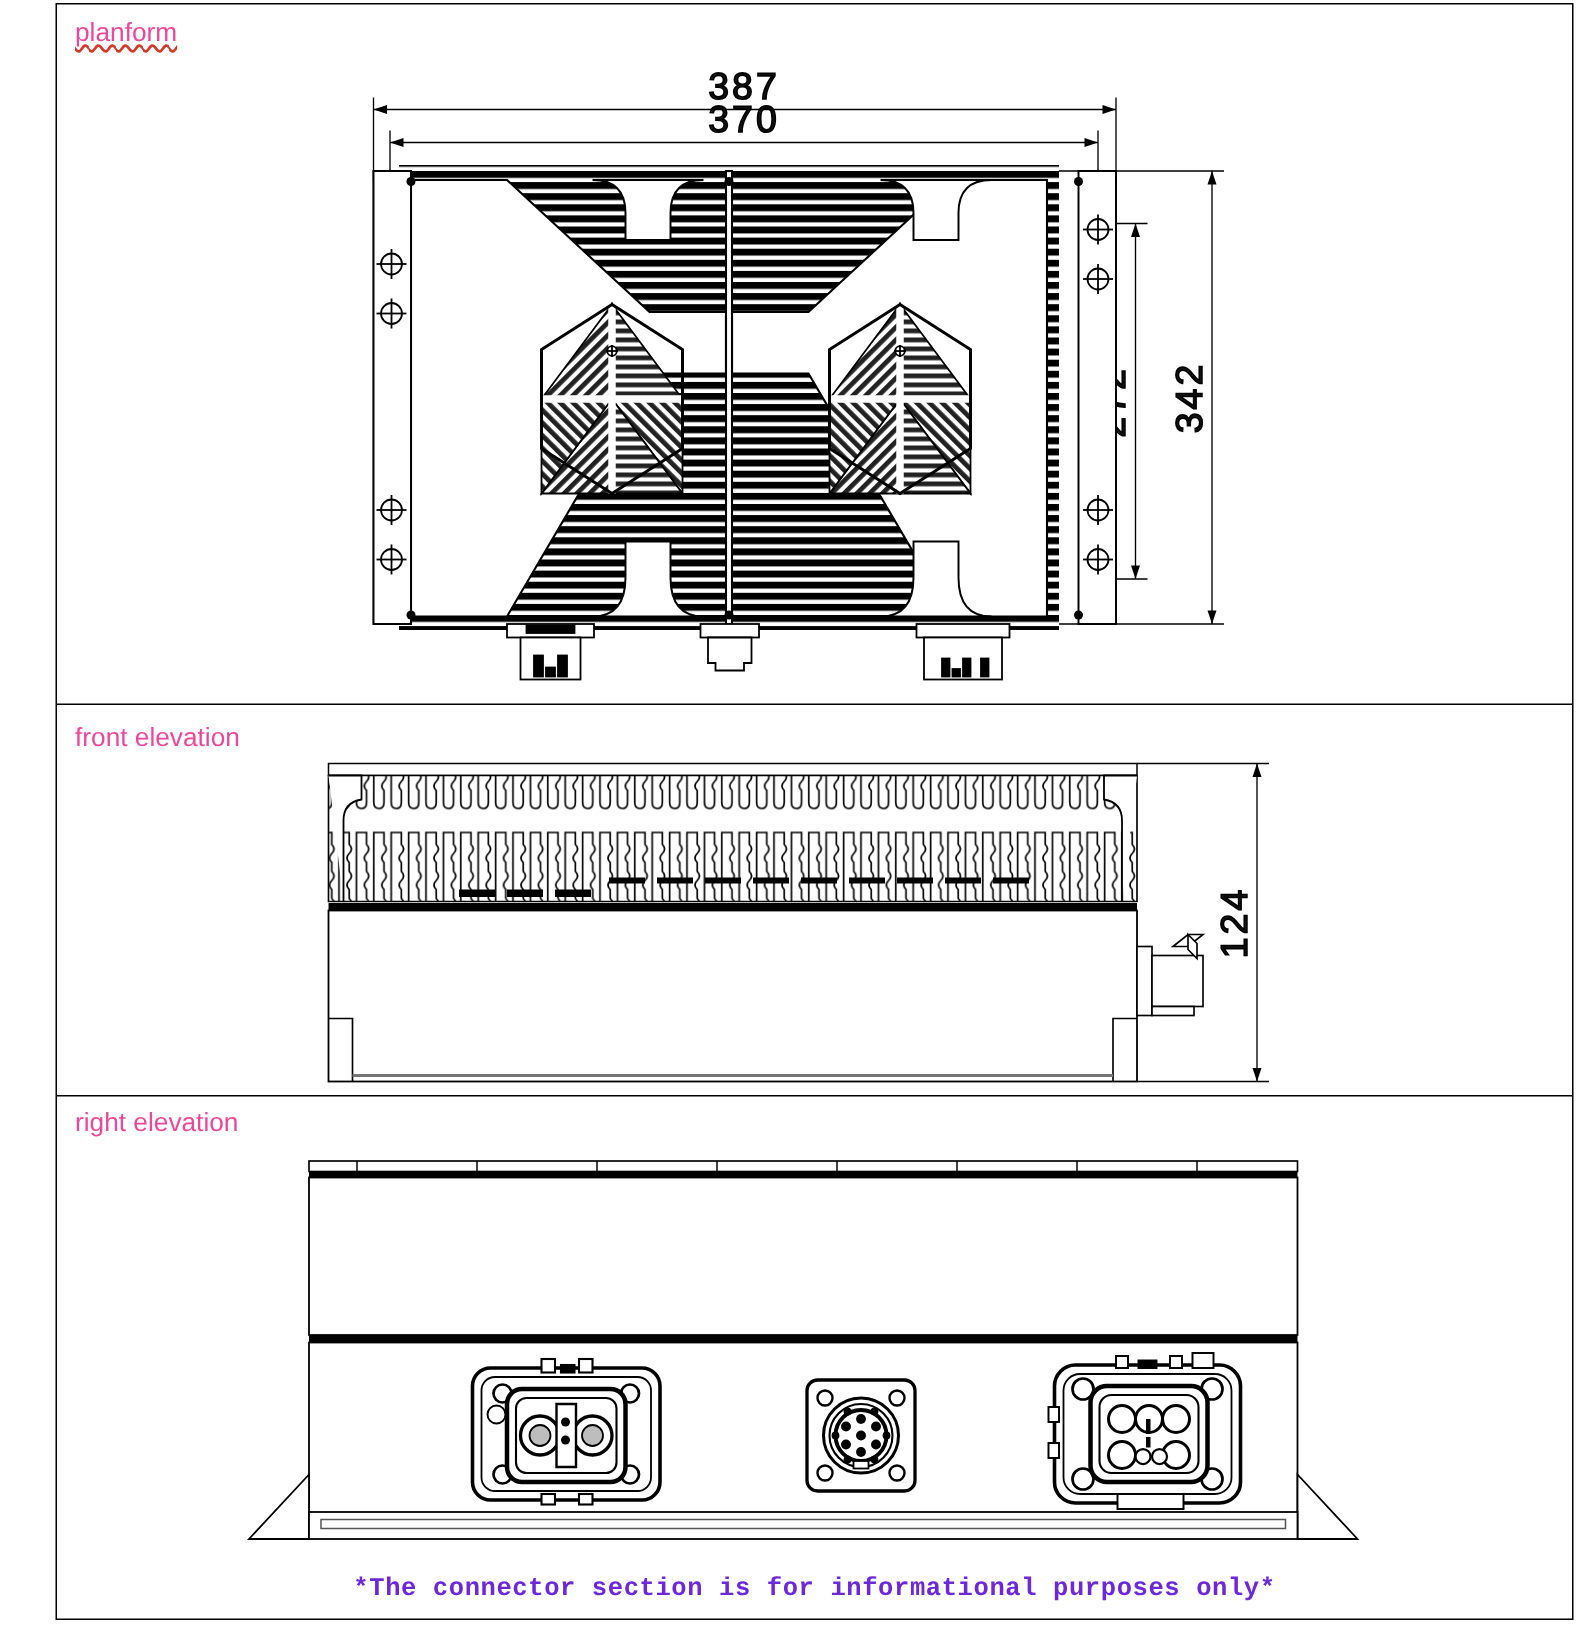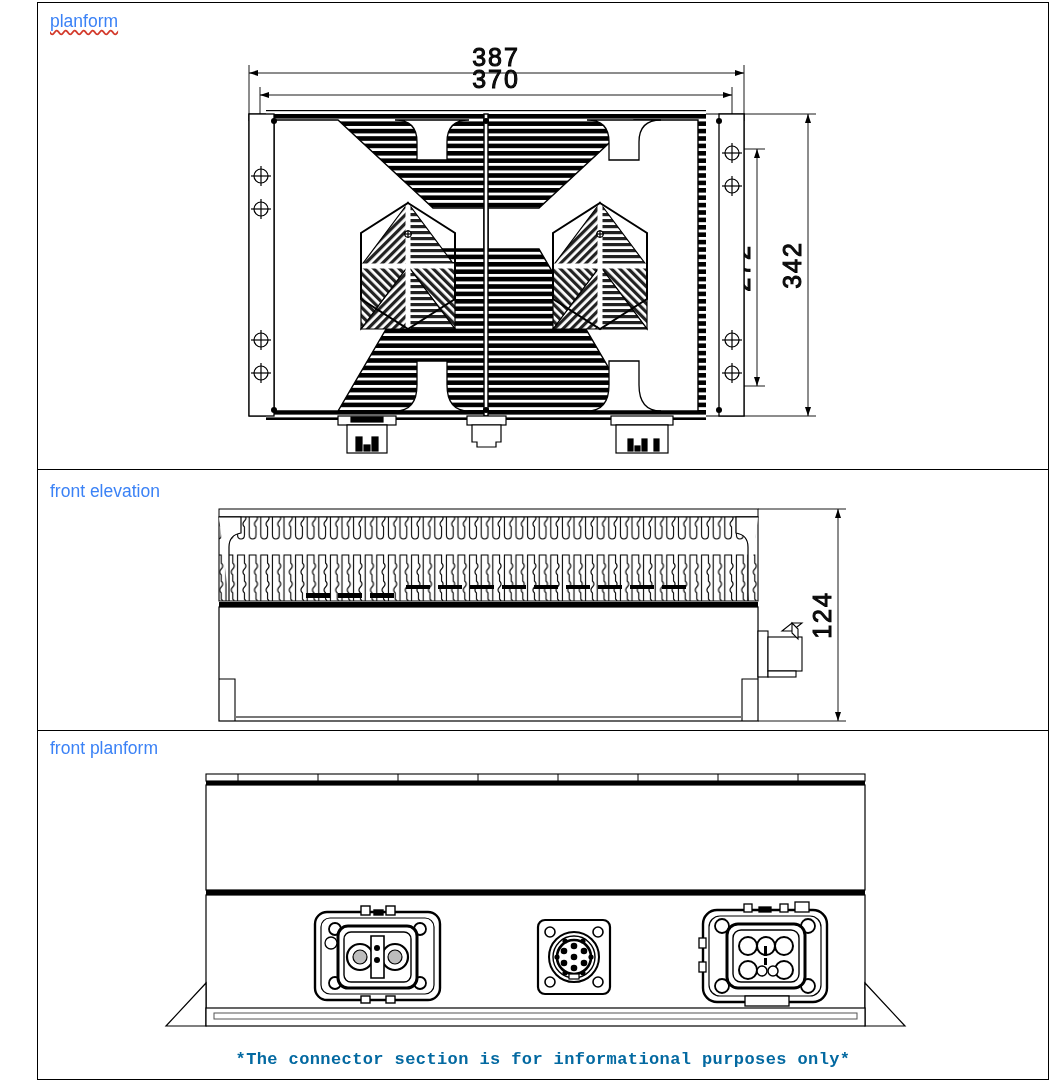--- a/index.html
+++ b/index.html
@@ -7,29 +7,29 @@
   body{width:1053px;height:1084px;position:relative;
        font-family:"Liberation Sans",sans-serif;overflow:hidden;}
 
   .sheet{position:absolute;left:37px;top:2px;width:1012px;height:1078px;
          border:1.6px solid #000;box-sizing:border-box;background:#fff;}
 
   .panel{position:absolute;left:0;width:100%;box-sizing:border-box;}
   .panel-divider{position:absolute;left:0;width:100%;height:0;
                  border-top:1.6px solid #000;}
 
-  .view-label{position:absolute;font-size:17.5px;color:#3b82f6;
+  .view-label{position:absolute;font-size:17.5px;color:#ec4899;
               font-family:"Liberation Sans",sans-serif;white-space:nowrap;}
   .view-label.misspelled{
      text-decoration:underline wavy #d33a2c;
      text-decoration-skip-ink:none;
      text-underline-offset:2px;}
 
   .note{position:absolute;left:0;width:100%;text-align:center;
-        color:#0369a1;font-size:17px;font-weight:bold;
+        color:#6d28d9;font-size:17px;font-weight:bold;
         font-family:"Liberation Mono",monospace;letter-spacing:.4px;}
 
   svg{position:absolute;left:0;top:0;overflow:visible;}
   .dimtxt{font-family:"Liberation Sans",sans-serif;font-size:25px;
           fill:#111;letter-spacing:2px;}
 </style>
 </head>
 <body>
 
 <div class="sheet">
@@ -318,21 +318,21 @@
         </g>
 
       </g>
     </svg>
   </div>
 
   <div class="panel-divider" style="top:727px;"></div>
 
   <div class="panel" style="top:727px;height:351px;">
 
-    <div class="view-label" style="left:12px;top:8px;">front planform</div>
+    <div class="view-label" style="left:12px;top:8px;">right elevation</div>
 
     <svg width="1012" height="351" viewBox="0 0 1012 351">
       <g stroke="#000" fill="none" stroke-width="1">
 
         <g>
           <rect x="168" y="44" width="659" height="7" fill="#fff" stroke="#000" stroke-width="1.1"></rect>
           <rect x="168" y="51" width="659" height="4" fill="#000" stroke="none"></rect>
           <g stroke="#000" stroke-width="1">
             <line x1="200" y1="44" x2="200" y2="51"></line>
             <line x1="280" y1="44" x2="280" y2="51"></line>

